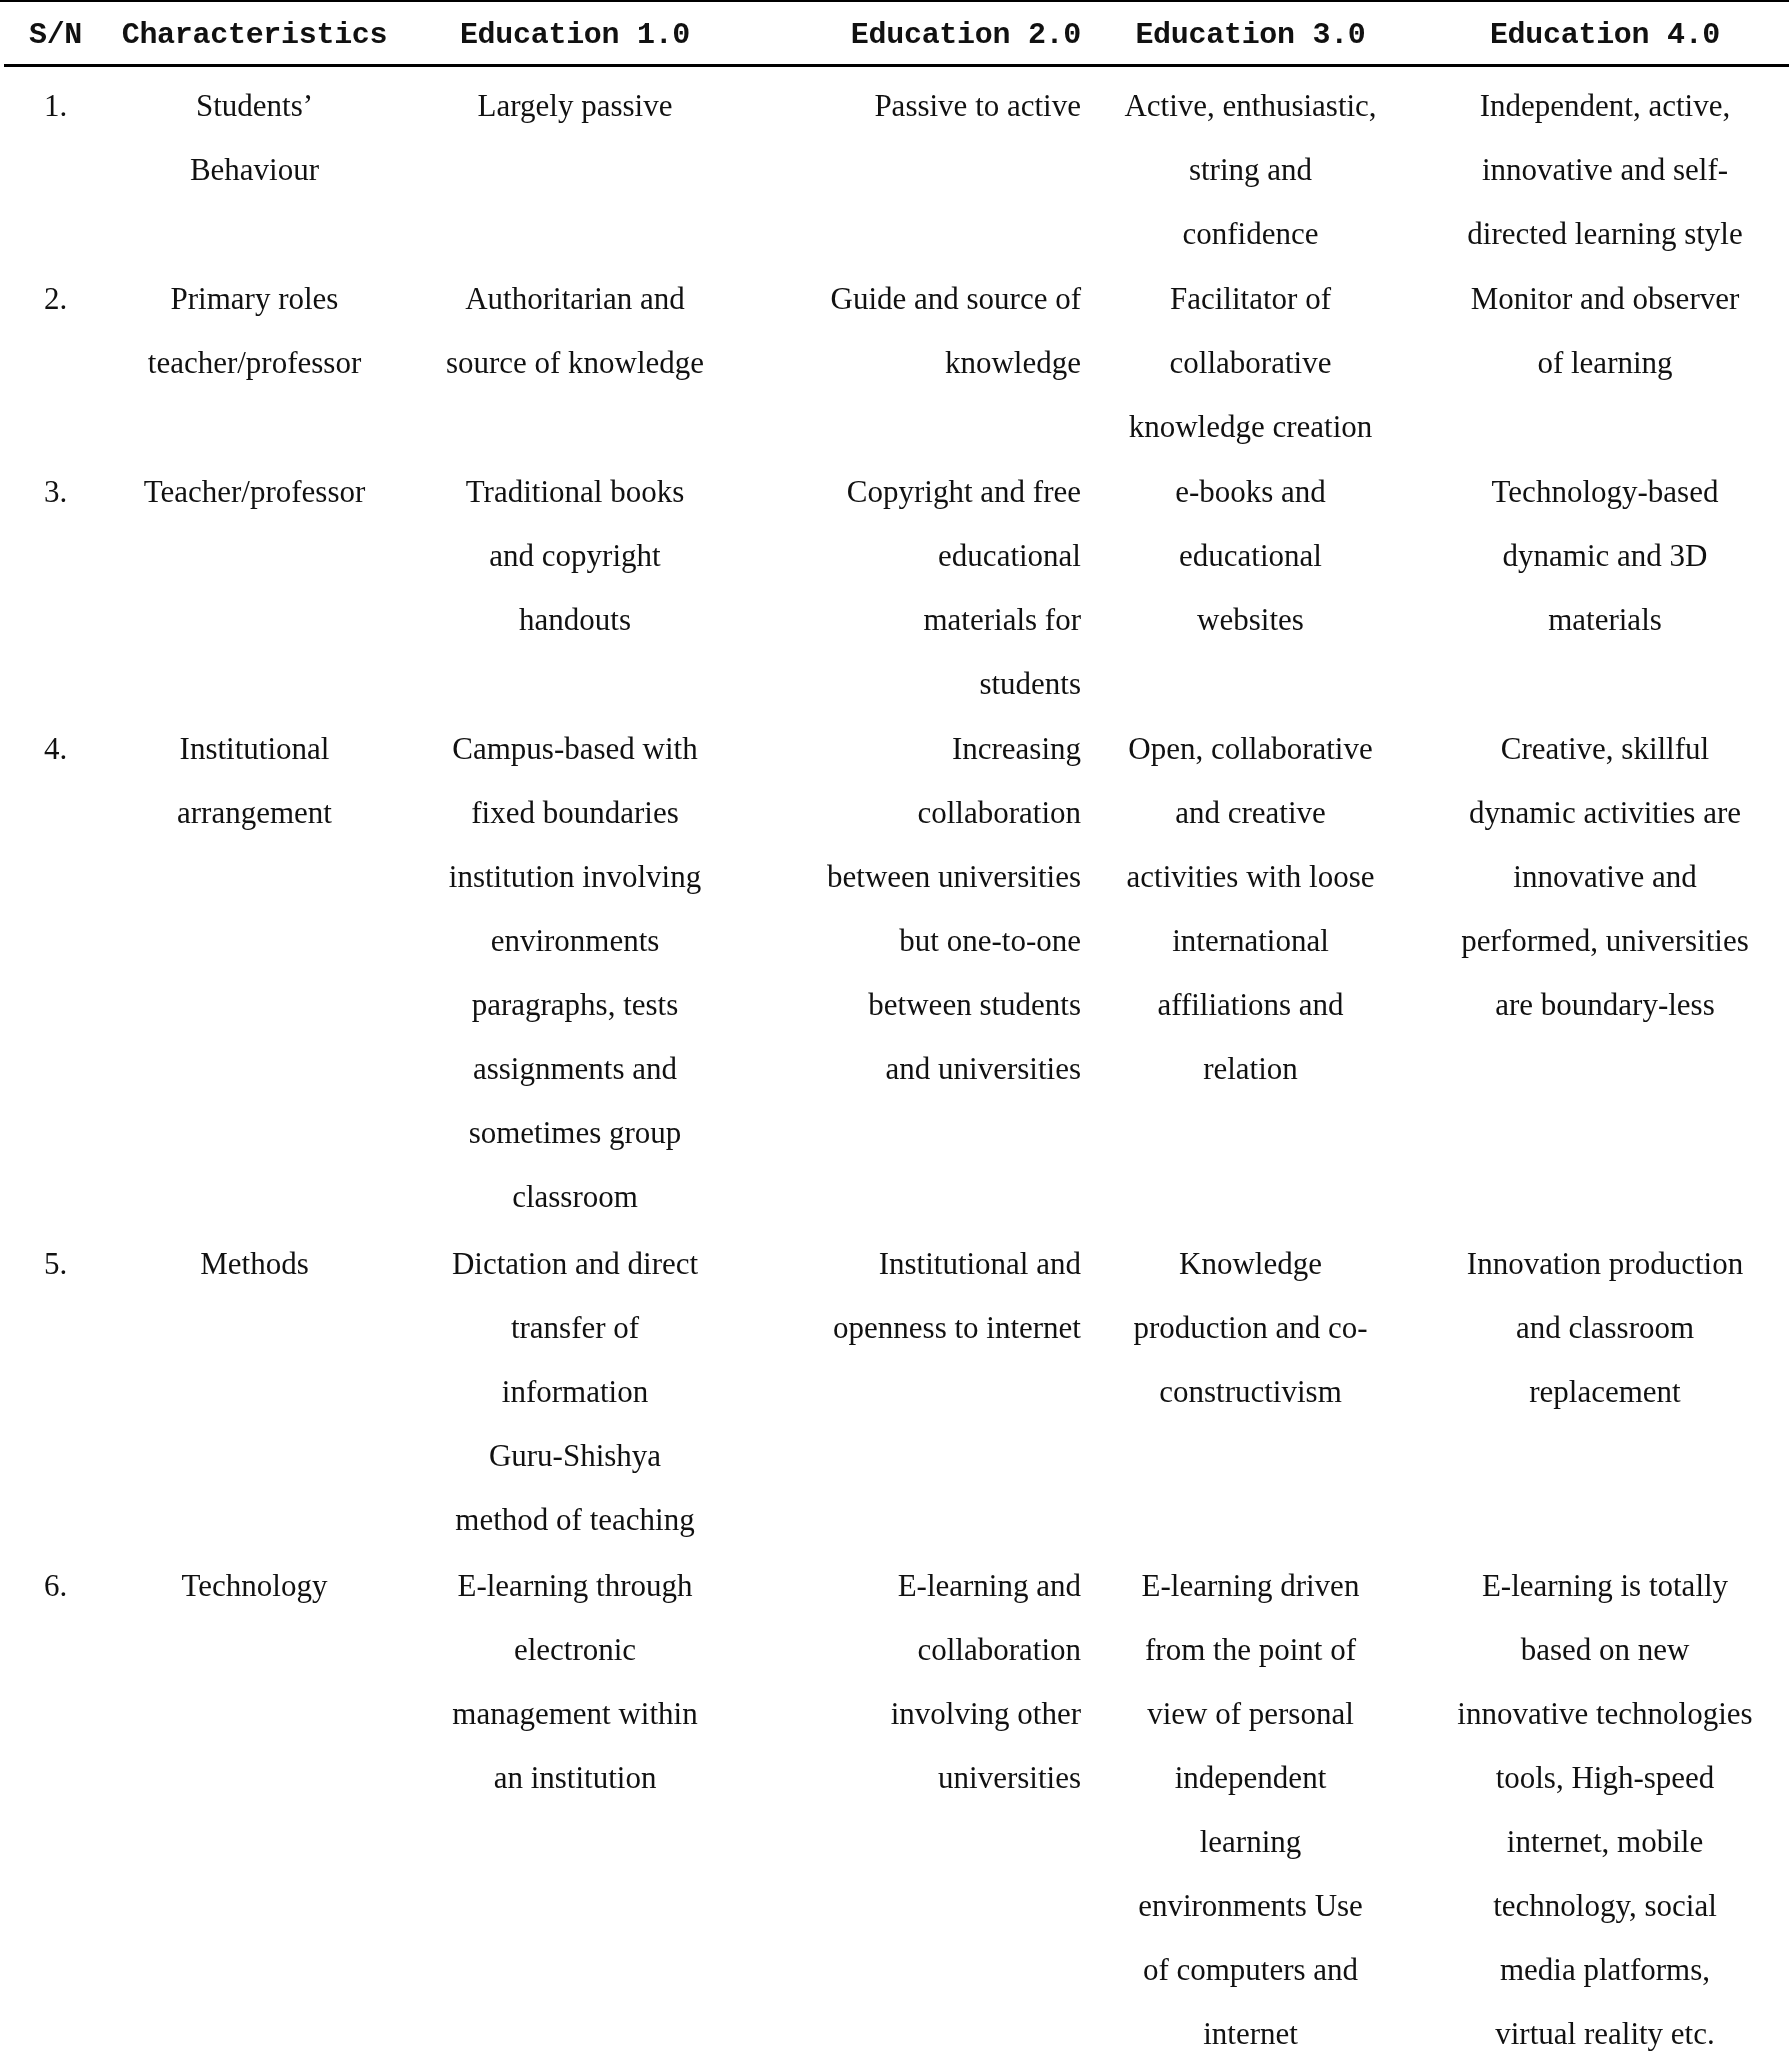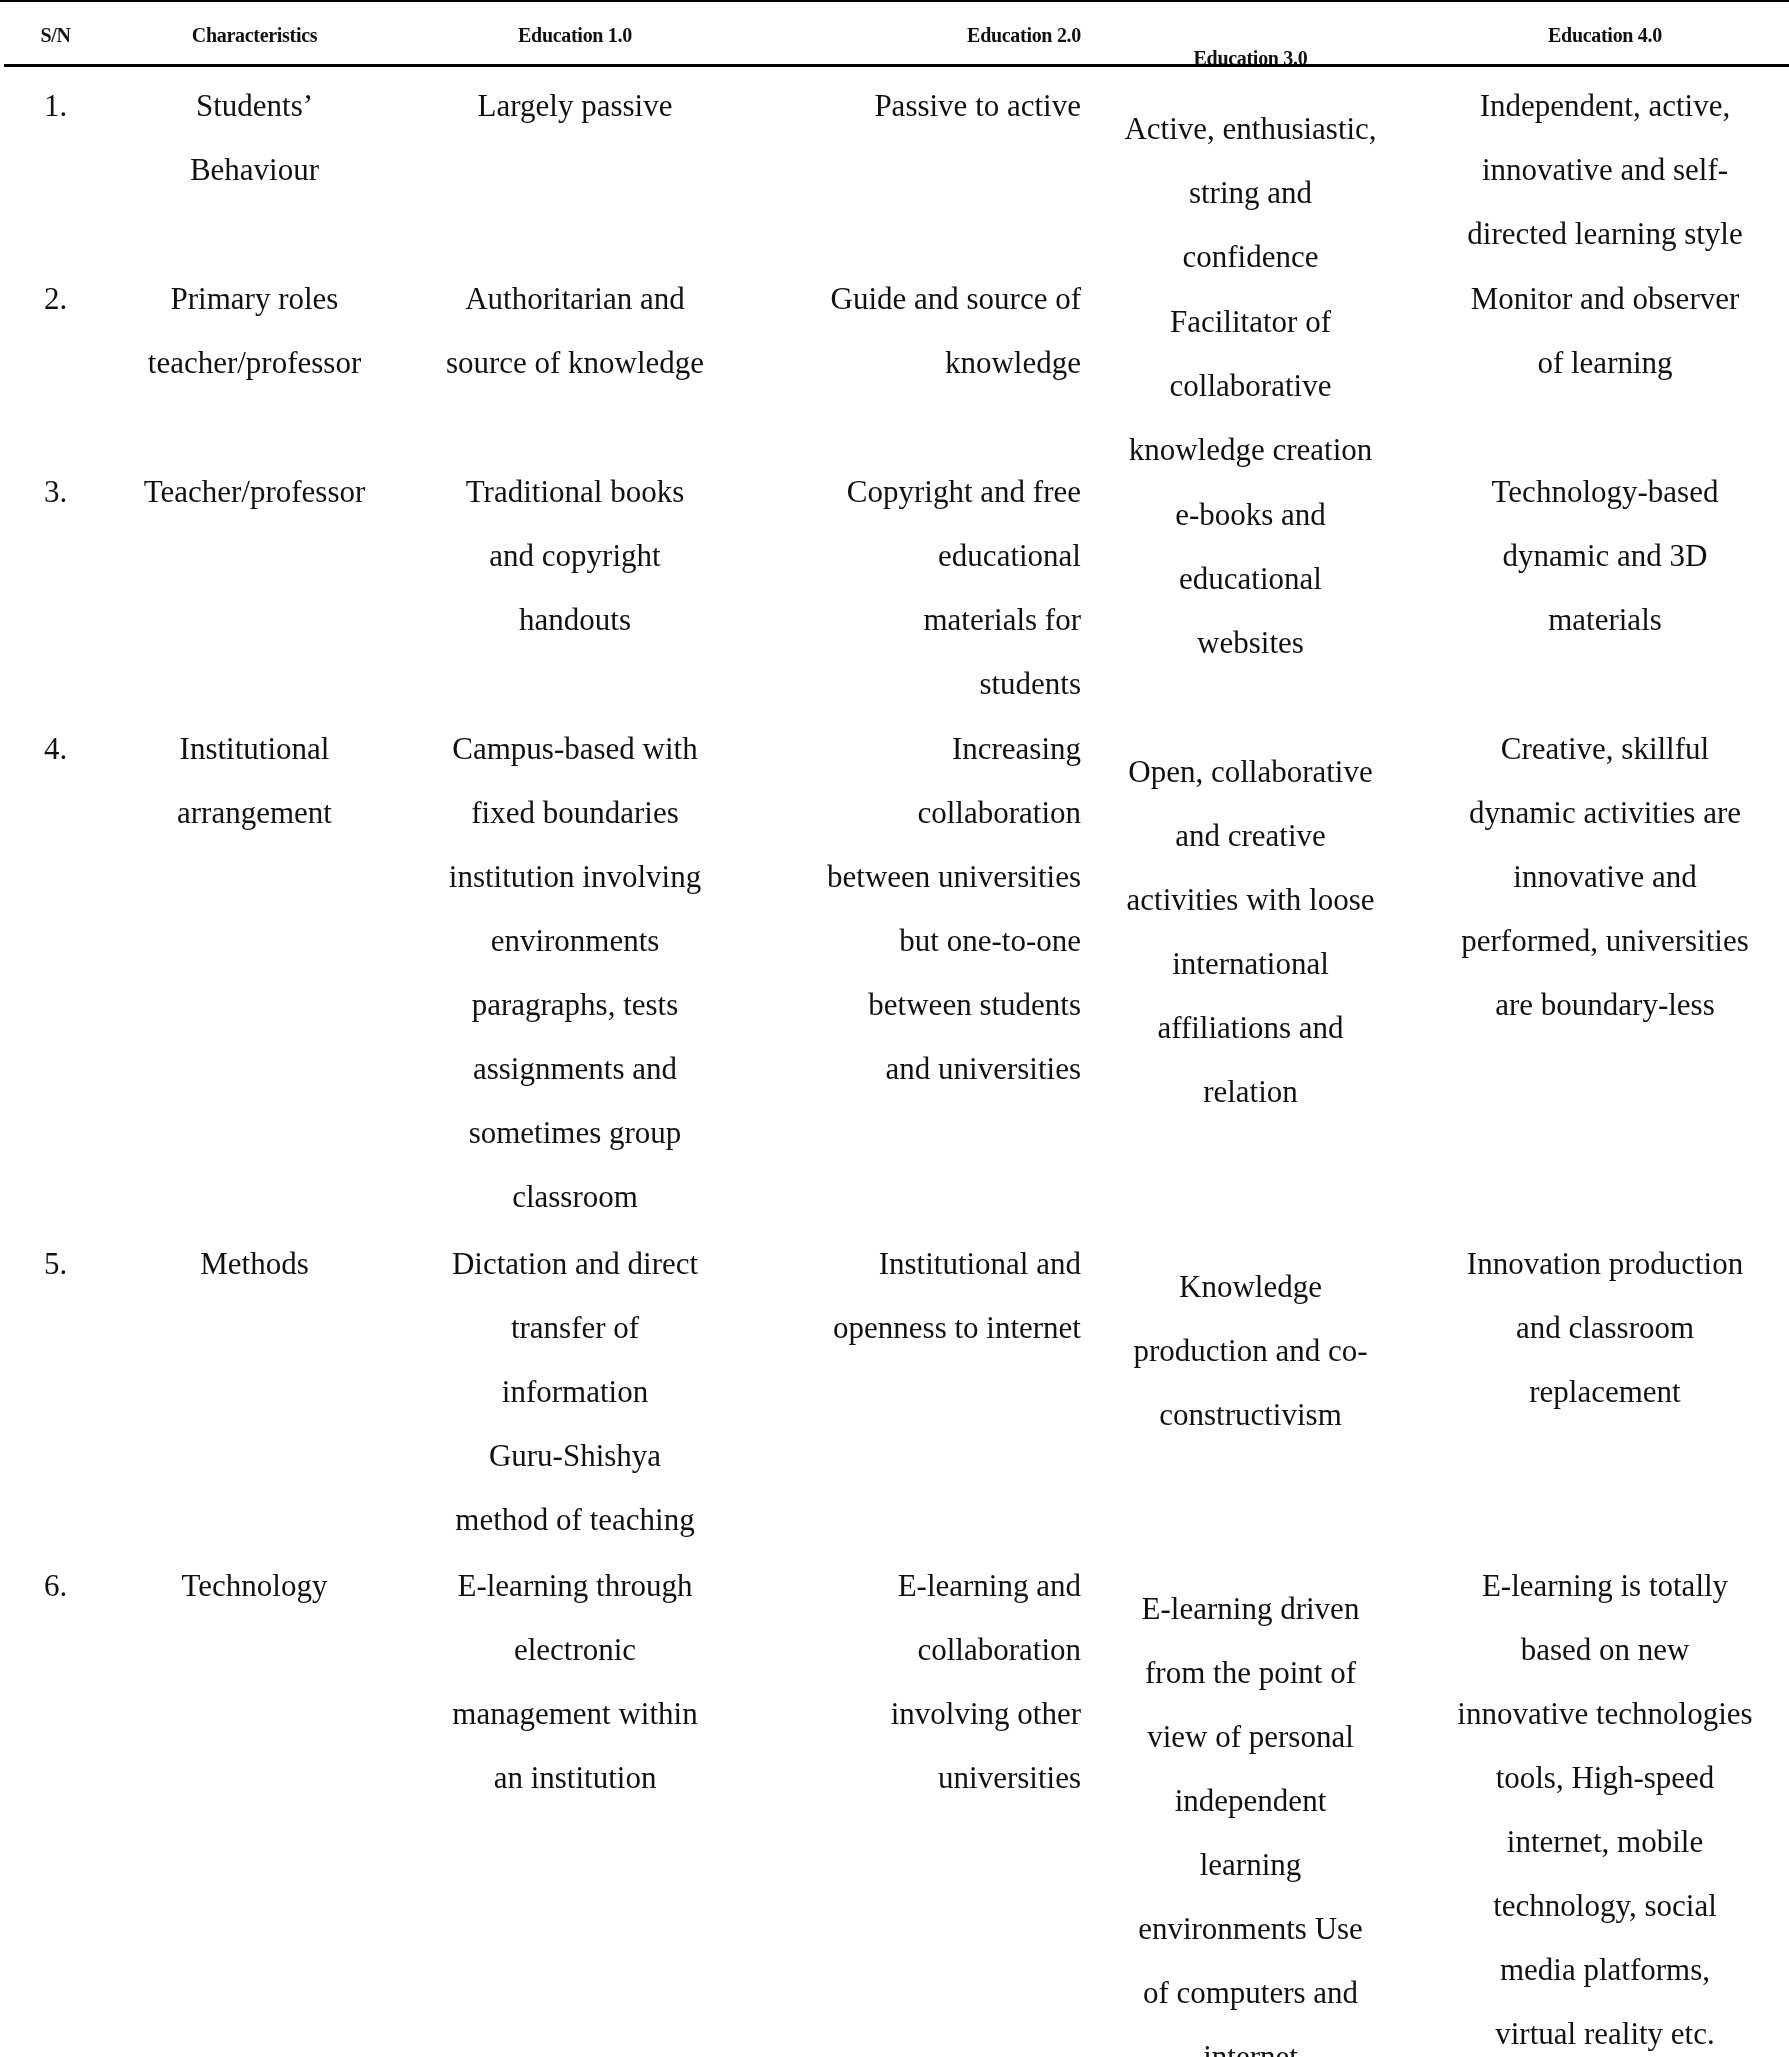--- a/index.html
+++ b/index.html
@@ -3,26 +3,26 @@
 <meta charset="utf-8">
 <style>
   html, body { margin: 0; padding: 0; background: #ffffff; }
   body { width: 1790px; height: 2057px; overflow: hidden; position: relative;
          font-family: "Liberation Serif", "DejaVu Serif", serif; color: #111111; }
   .table { position: absolute; left: 0; top: 0; width: 1790px; }
   .rule-top { position: absolute; left: 0; top: 0; width: 1790px; height: 1.9px; background: #000; }
   .rule-head { position: absolute; left: 3.8px; top: 64px; width: 1786px; height: 2.8px; background: #000; }
   .row { position: absolute; left: 0; width: 1790px; display: flex; }
   .cell { box-sizing: border-box; text-align: center; font-size: 31px; line-height: 64px; white-space: nowrap; }
-  .header .cell { font-weight: bold; font-size: 20px; line-height: 66px; letter-spacing: -0.3px; }
+  .header .cell { font-weight: bold; font-size: 30px; line-height: 66px; letter-spacing: -0.3px; font-family: Liberation Mono, monospace; }
   .c0 { width: 111px; }
   .c1 { width: 287px; }
   .c2 { width: 354px; }
   .c3 { width: 329px; text-align: right; }
-  .c4 { width: 339px; margin-top: 23px; }
+  .c4 { width: 339px; }
   .c5 { width: 370px; }
   .line { display: block; }
 </style>
 </head>
 <body>
 
 <div class="table">
   <div class="rule-top"></div>
 
   <div class="row header" style="top:1.9px;">

